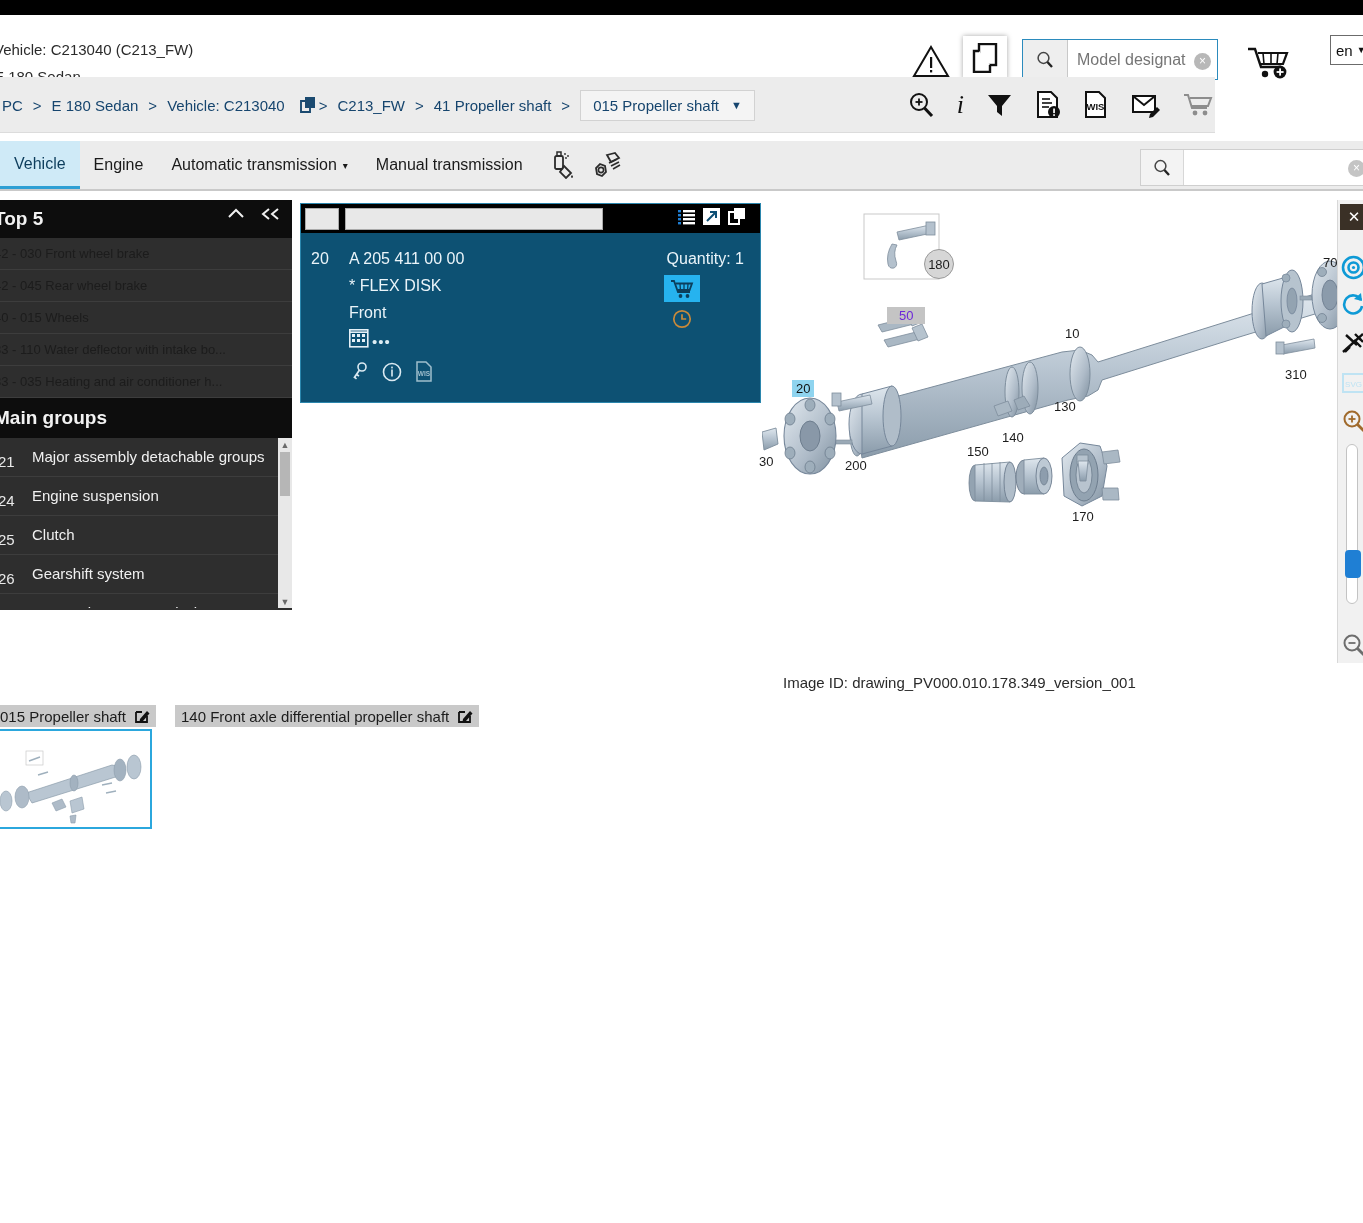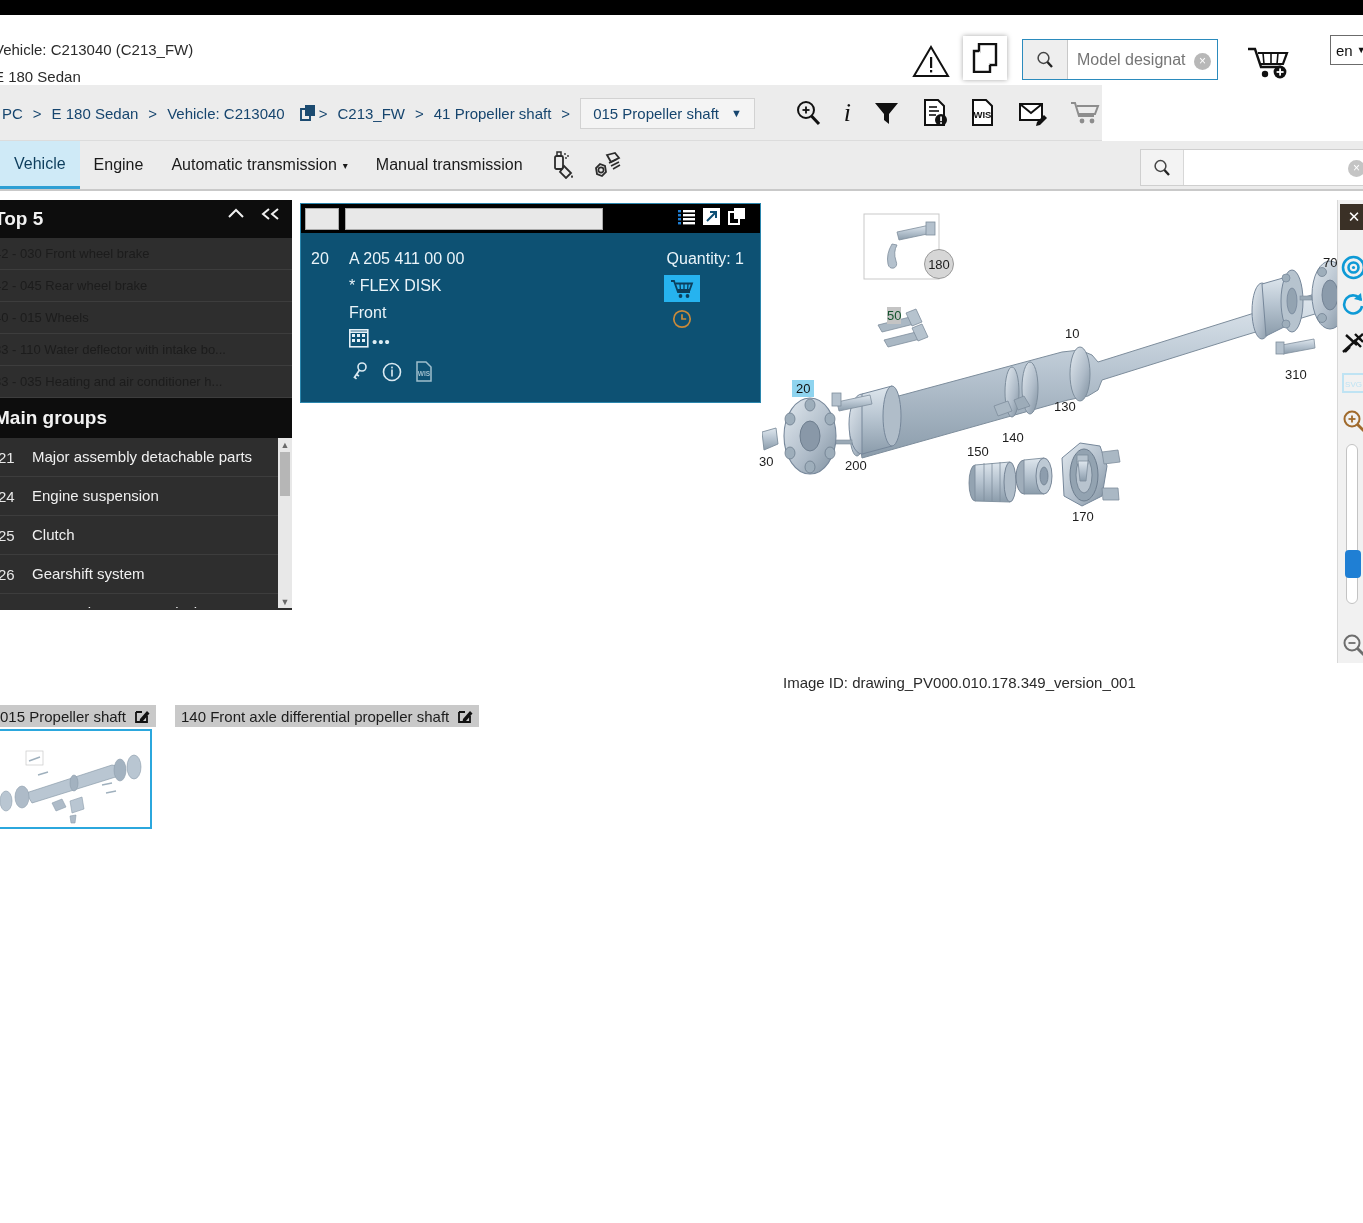--- a/index.html
+++ b/index.html
@@ -62,21 +62,21 @@
   .cart-add { position:absolute; left:1245px; top:28px; width:48px; height:38px; }
 
   .lang-select {
     position:absolute; left:1330px; top:20px; width:42px; height:30px;
     border:1px solid #6b6b6b; background:#fff; font-size:15px; color:#111;
     display:flex; align-items:center; padding-left:5px; gap:4px;
   }
 
   
   .crumbbar {
-    position:absolute; left:0; top:85px; width:1102px; height:56px;
+    position:absolute; left:0; top:77px; width:1215px; height:56px;
     background:#ececec; border-bottom:1px solid #dcdcdc;
   }
   .crumbs {
     position:absolute; left:-6px; top:0; height:56px;
     display:flex; align-items:center; gap:0px; font-size:15px; color:#1b3d5e;
     white-space:nowrap;
   }
   .crumbs .c { padding:0 8px; color:#16456e; }
   .crumbs .sep { color:#16456e; padding:0 2px; }
   .crumbs .c.active {
@@ -139,21 +139,21 @@
   }
   .sb-item .lbl { margin-left:-6px; }
   .sb-sub {
     height:40px; background:#0d0d0d; display:flex; align-items:center;
     font-size:19px; font-weight:bold; position:relative;
   }
   .sb-sub .sb-title { position:absolute; left:-6px; top:9px; }
   .mg-wrap { position:relative; height:170px; overflow:hidden; }
   .mg-item {
     display:flex; font-size:15px; border-bottom:1px solid #3d3d3d;
-    padding:6px 0 6px 0; align-items:center;
+    padding:6px 0 6px 0; align-items:flex-end;
   }
   .mg-item .num { width:34px; text-align:left; margin-left:-2px; color:#e9e9e9; }
   .mg-item .txt { flex:1; padding-right:22px; line-height:26px; color:#f0f0f0; }
   .mg-scroll {
     position:absolute; right:0; top:0; width:14px; height:170px; background:#e8e8e8;
   }
   .mg-scroll .arrow { width:14px; height:13px; display:flex; align-items:center; justify-content:center; font-size:9px; color:#6a6a6a; }
   .mg-scroll .arrow.bot { position:absolute; bottom:0; left:0; }
   .mg-scroll .thumb { position:absolute; top:14px; left:2px; width:10px; height:44px; background:#b6b6b6; }
 
@@ -186,21 +186,21 @@
 
   
   .canvas {
     position:absolute; left:762px; top:200px; width:575px; height:470px; background:#ffffff;
   }
   .lbl {
     position:absolute; font-size:13px; color:#1c1c1c;
     font-family:"Liberation Sans", sans-serif;
   }
   .lbl.hl { background:#8fd4ef; padding:1px 4px; color:#111; }
-  .lbl.gr { background:#c4c4c4; padding:1px 0; color:#14532d; }
+  .lbl.gr { background:#c4c4c4; padding:1px 12px; color:#6d28d9; }
   .lbl.circ {
     border:1px solid #9a9a9a; border-radius:50%; width:30px; height:30px;
     background:#d6d6d6; display:flex; align-items:center; justify-content:center;
   }
 
   .imgid {
     position:absolute; left:783px; top:674px; font-size:15px; color:#2a2a2a;
   }
 
   
@@ -463,21 +463,21 @@
       <span class="lbl">83 - 035 Heating and air conditioner h...</span>
     </div>
 
     <div class="sb-sub">
       <span class="sb-title">Main groups</span>
     </div>
 
     <div class="mg-wrap">
       <div class="mg-item">
         <span class="num">21</span>
-        <span class="txt">Major assembly detachable parts</span>
+        <span class="txt">Major assembly detachable groups</span>
       </div>
       <div class="mg-item">
         <span class="num">24</span>
         <span class="txt">Engine suspension</span>
       </div>
       <div class="mg-item">
         <span class="num">25</span>
         <span class="txt">Clutch</span>
       </div>
       <div class="mg-item">

